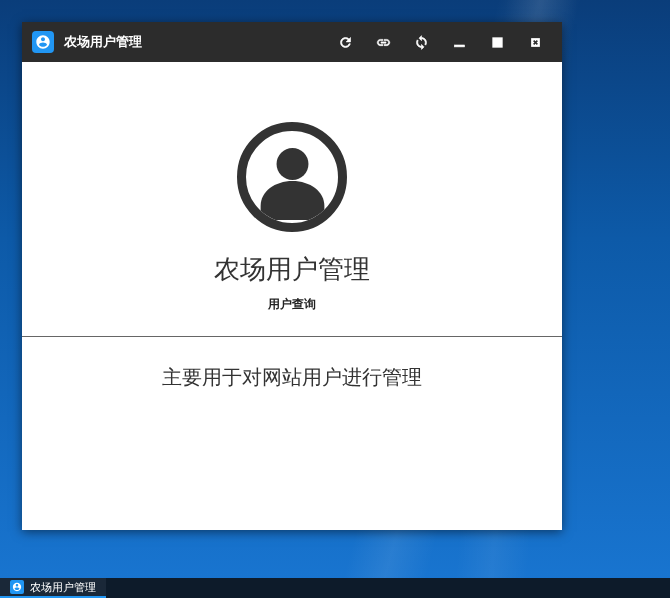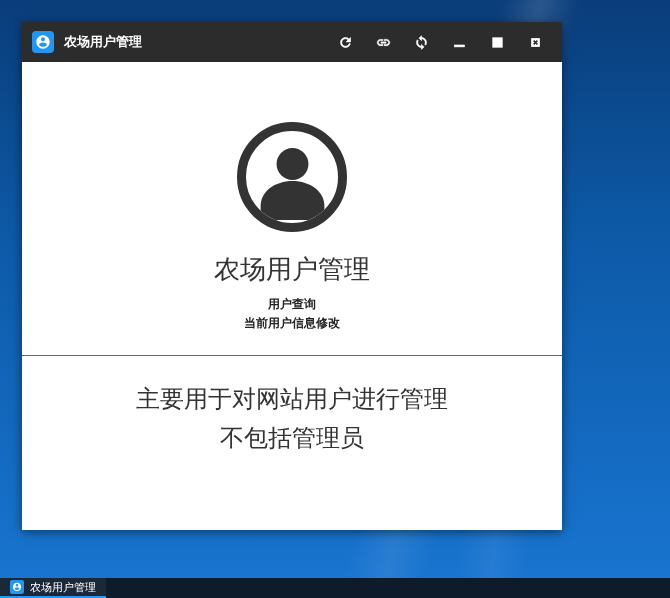--- a/index.html
+++ b/index.html
@@ -131,21 +131,21 @@
       width: 100%;
       height: 1px;
       background: #666;
     }
     .bottom-section {
       width: 100%;
       padding-top: 24px;
       text-align: center;
     }
     .desc-line {
-      font-size: 24px;
+      font-size: 20px;
       color: #333;
       line-height: 1.6;
     }
     .taskbar {
       position: absolute;
       bottom: 0;
       left: 0;
       right: 0;
       height: 20px;
       background: #0d1b2a;
@@ -228,26 +228,24 @@
   <div class="content">
     <div class="top-section">
       <div class="user-icon-circle">
         <svg viewBox="0 0 24 24" width="85" height="85">
           <circle cx="12" cy="8.2" r="4.5"></circle>
           <path d="M12 13c-5 0-9 3-9 7v4h18v-4c0-4-4-7-9-7z"></path>
         </svg>
       </div>
       <div class="main-title">农场用户管理</div>
       <div class="sub-link">用户查询</div>
-      <div class="sub-link">当前用户信息修改</div>
     </div>
     <div class="divider"></div>
     <div class="bottom-section">
       <div class="desc-line">主要用于对网站用户进行管理</div>
-      <div class="desc-line">不包括管理员</div>
     </div>
   </div>
 </div>
 
 <div class="taskbar">
   <div class="taskbar-item">
     <div class="mini-icon">
       <svg viewBox="0 0 24 24">
         <path d="M12 2C6.48 2 2 6.48 2 12s4.48 10 10 10 10-4.48 10-10S17.52 2 12 2zm0 3c1.66 0 3 1.34 3 3s-1.34 3-3 3-3-1.34-3-3 1.34-3 3-3zm0 14.2c-2.5 0-4.71-1.28-6-3.22.03-1.99 4-3.08 6-3.08 1.99 0 5.97 1.09 6 3.08-1.29 1.94-3.5 3.22-6 3.22z"></path>
       </svg>

